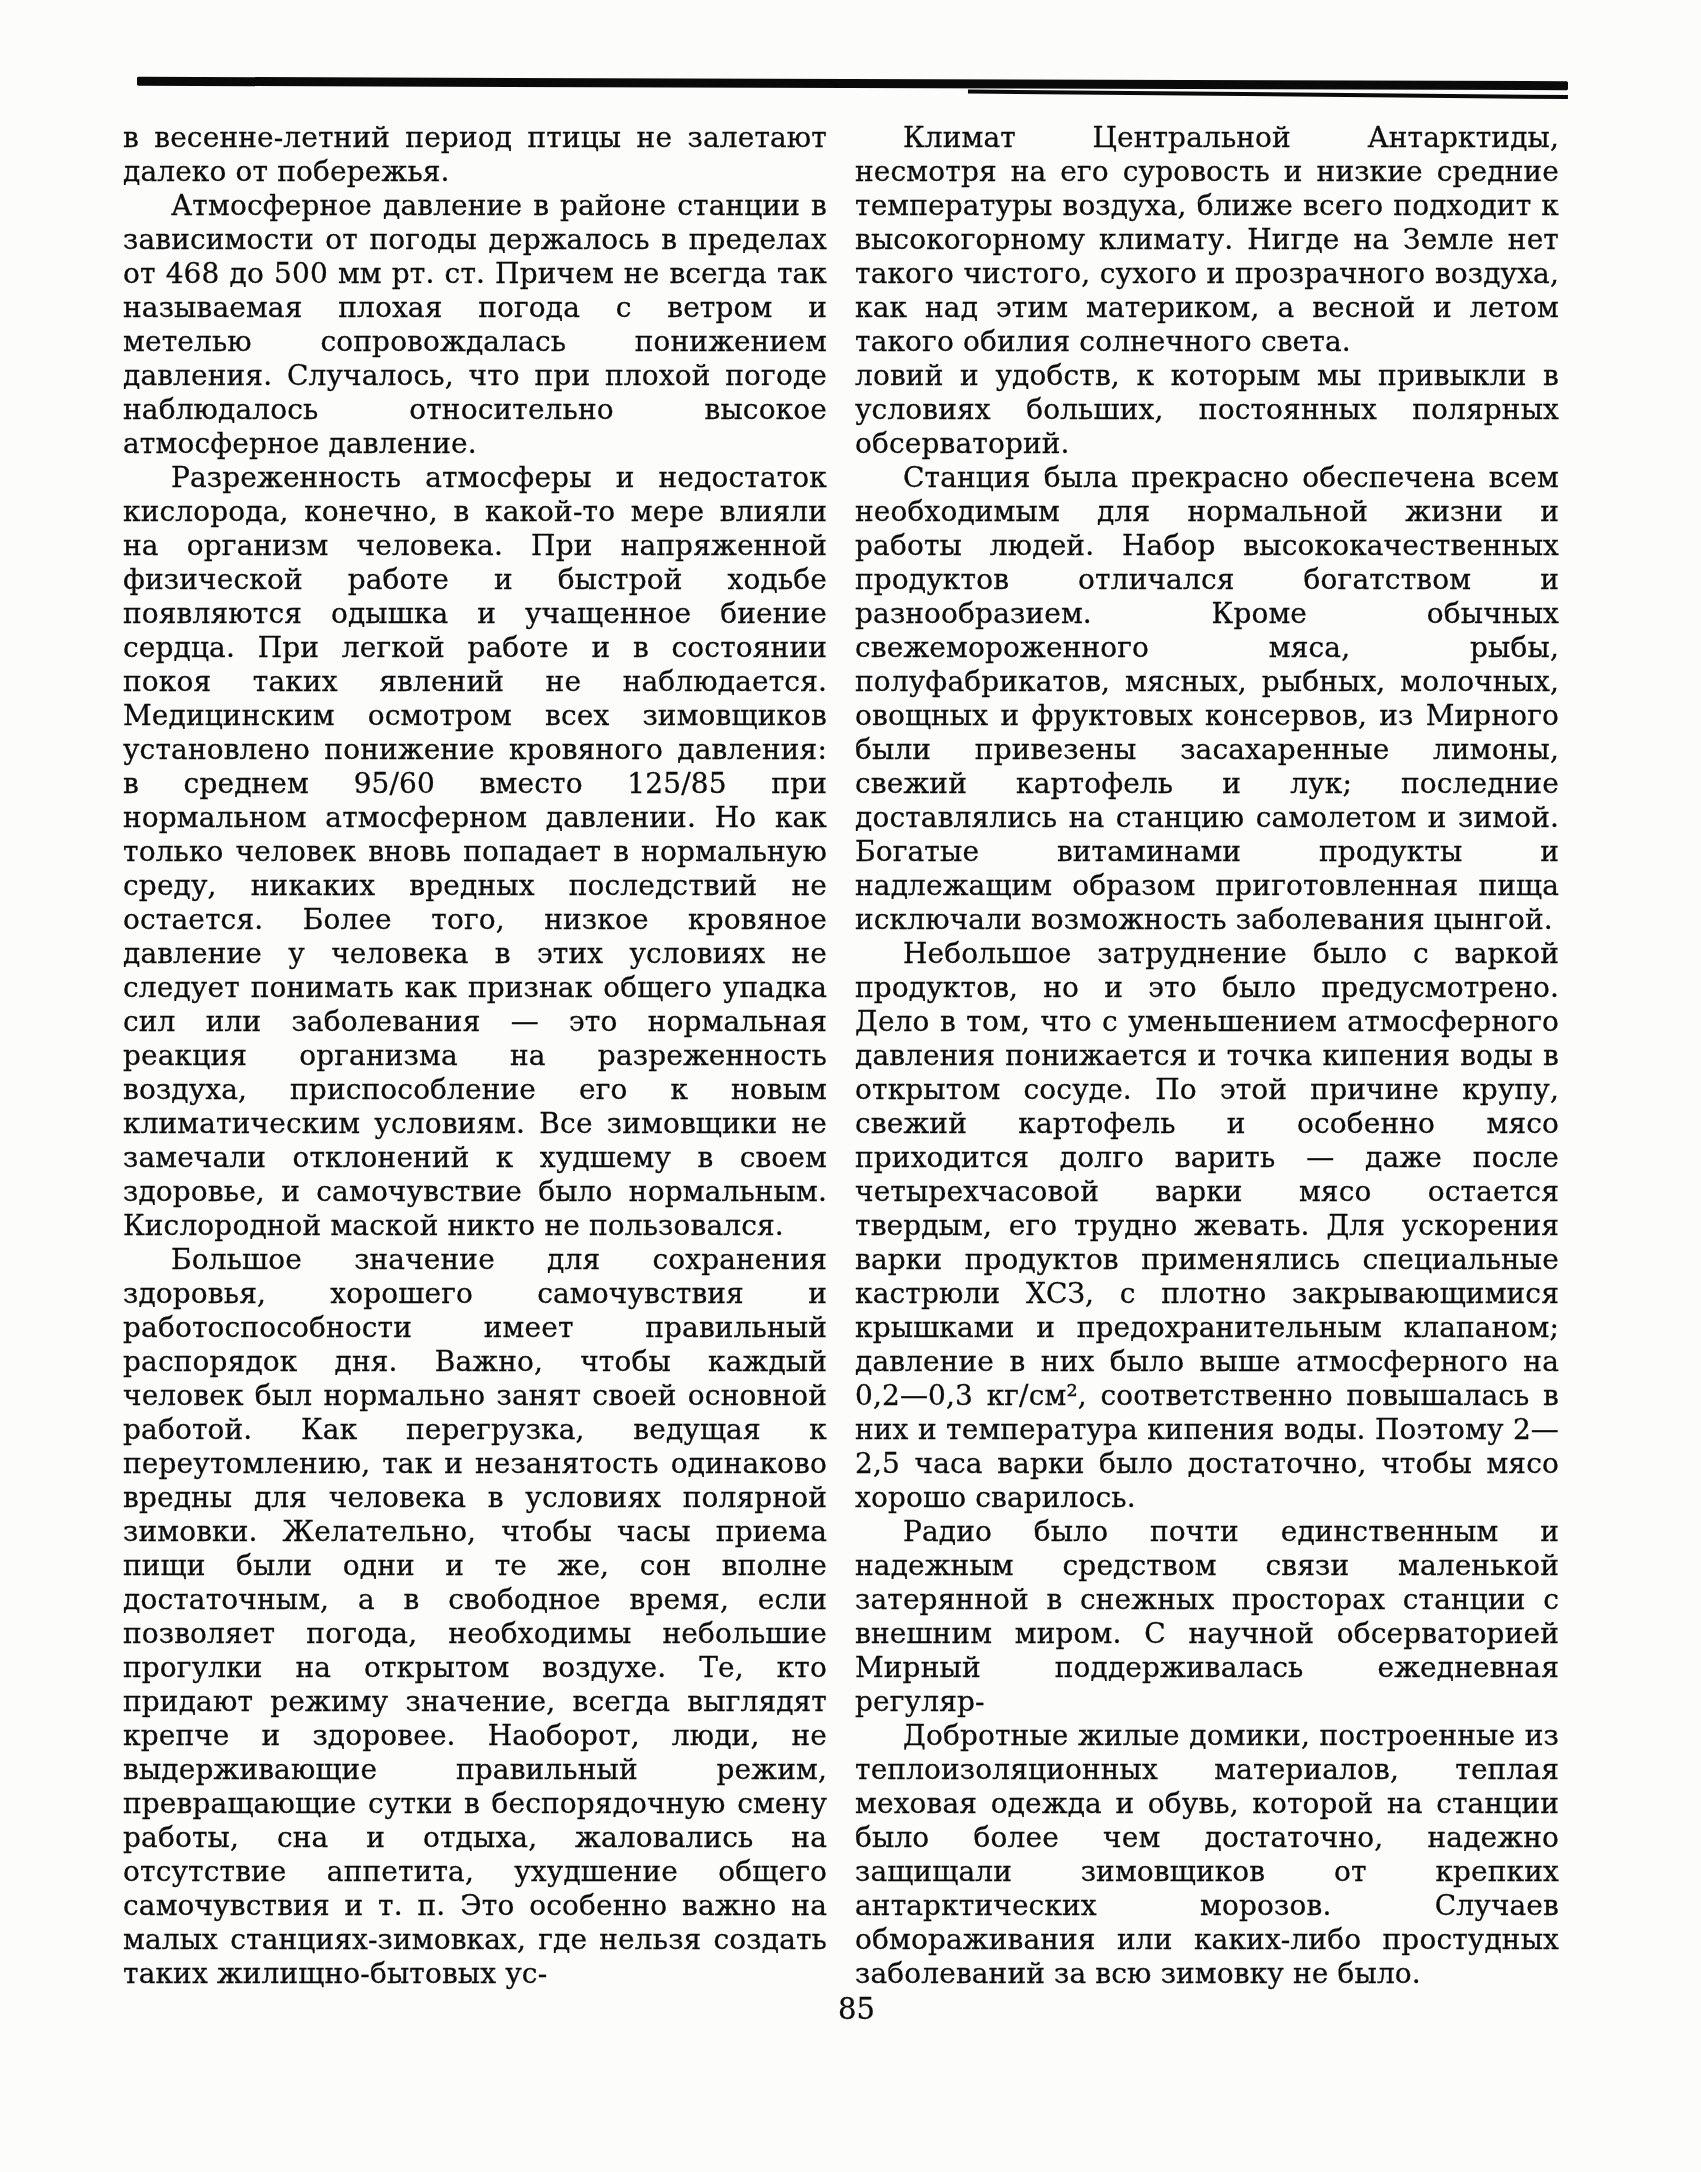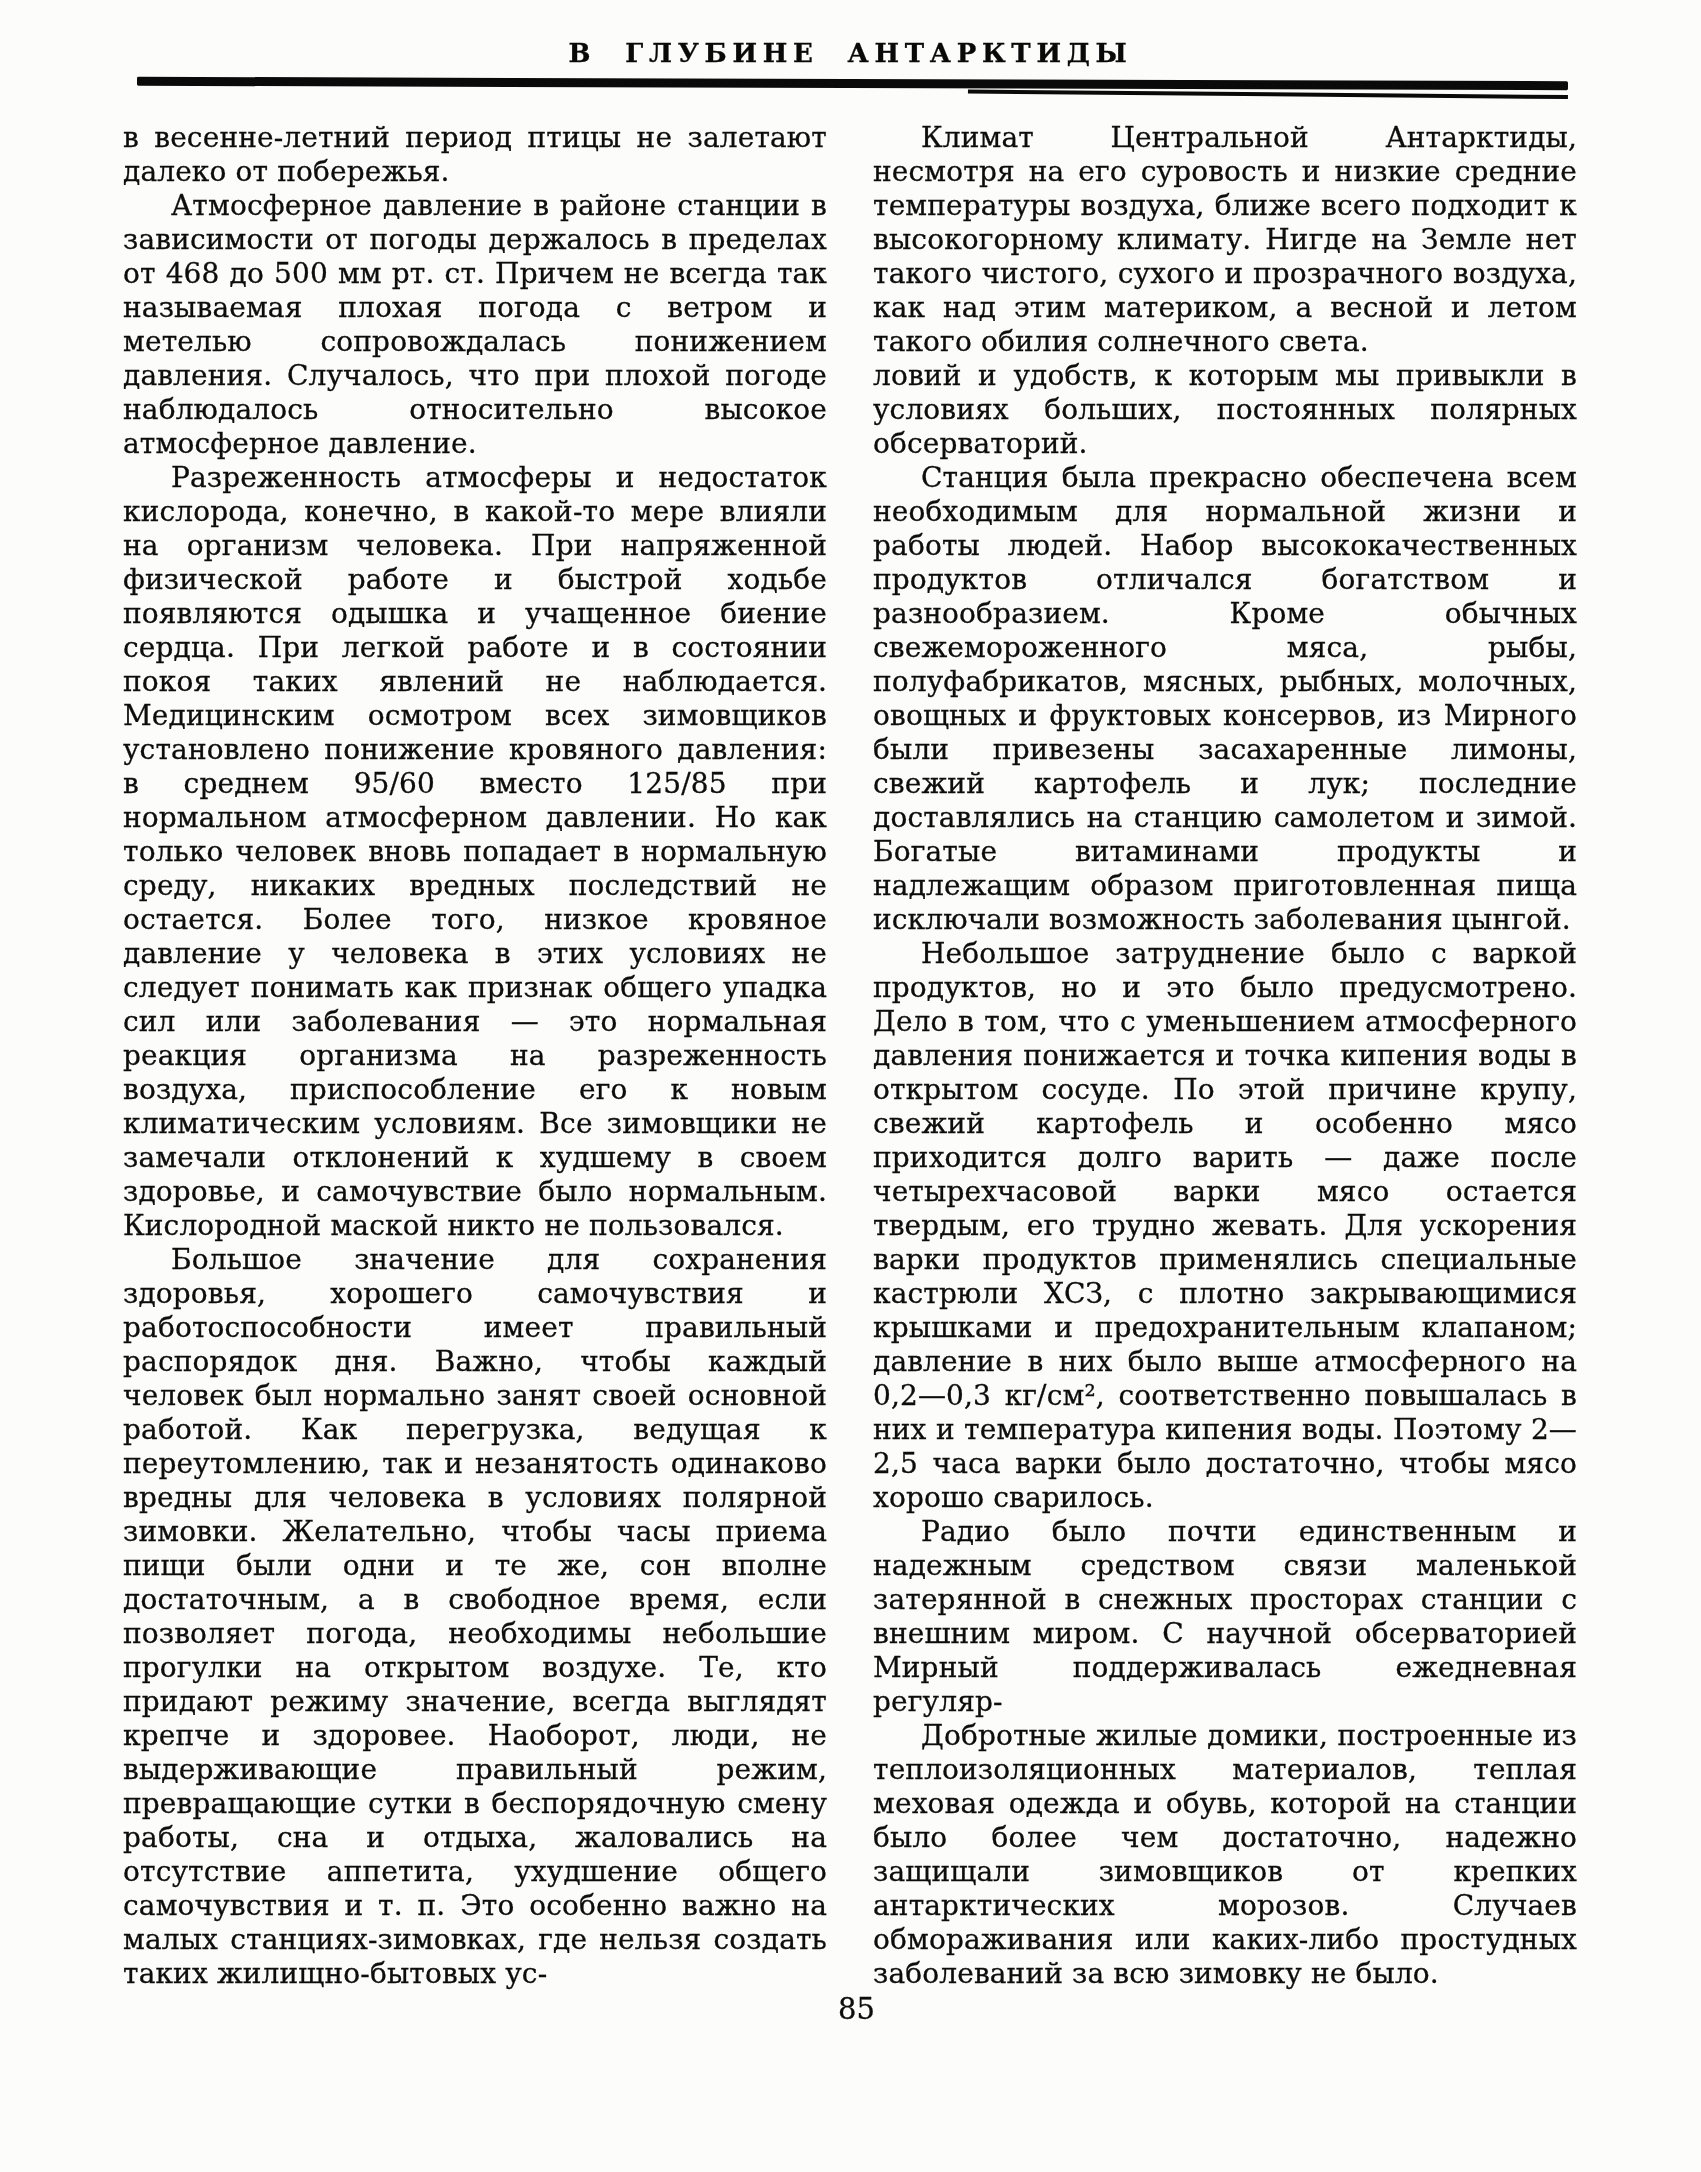--- a/index.html
+++ b/index.html
@@ -48,21 +48,21 @@
     height: 3.8px;
     background: #0a0a0a;
     transform: rotate(0.35deg);
   }
   .columns {
     position: absolute;
     top: 121px;
     left: 123px;
     width: 1454px;
     display: flex;
-    gap: 46px;
+    gap: 28px;
   }
   .col { width: 704px; }
   p.para {
     margin: 0;
     font-size: 28px;
     line-height: 34px;
     text-align: justify;
     text-align-last: left;
     letter-spacing: 0.005em;
     color: #0d0d0d;
@@ -78,21 +78,20 @@
     text-align: center;
     font-size: 29px;
     color: #0d0d0d;
     -webkit-text-stroke: 0.3px #0d0d0d;
   }
 </style>
 </head>
 <body>
 
 <div class="page">
-  <div class="running-head">В ГЛУБИНЕ АНТАРКТИДЫ</div>
 
   <div class="head-rule"></div>
 
   <div class="columns">
     <div class="col" id="col-left">
         <p class="para"><span>в весенне-летний период птицы не залетают далеко от побережья.</span></p>
         <p class="para indent"><span>Атмосферное давление в районе станции в зависимости от погоды держалось в пределах от 468 до 500 </span><span class="ital">мм</span><span> рт. ст. Причем не всегда так называемая плохая погода с ветром и метелью сопровождалась понижением давления. Случалось, что при плохой погоде наблюдалось относительно высокое атмосферное давление.</span></p>
         <p class="para indent"><span>Разреженность атмосферы и недостаток кислорода, конечно, в какой-то мере влияли на организм человека. При напряженной физической работе и быстрой ходьбе появляются одышка и учащенное биение сердца. При легкой работе и в состоянии покоя таких явлений не наблюдается. Медицинским осмотром всех зимовщиков установлено понижение кровяного давления: в среднем 95/60 вместо 125/85 при нормальном атмосферном давлении. Но как только человек вновь попадает в нормальную среду, никаких вредных последствий не остается. Более того, низкое кровяное давление у человека в этих условиях не следует понимать как признак общего упадка сил или заболевания — это нормальная реакция организма на разреженность воздуха, приспособление его к новым климатическим условиям. Все зимовщики не замечали отклонений к худшему в своем здоровье, и самочувствие было нормальным. Кислородной маской никто не пользовался.</span></p>
         <p class="para indent"><span>Большое значение для сохранения здоровья, хорошего самочувствия и работоспособности имеет правильный распорядок дня. Важно, чтобы каждый человек был нормально занят своей основной работой. Как перегрузка, ведущая к переутомлению, так и незанятость одинаково вредны для человека в условиях полярной зимовки. Желательно, чтобы часы приема пищи были одни и те же, сон вполне достаточным, а в свободное время, если позволяет погода, необходимы небольшие прогулки на открытом воздухе. Те, кто придают режиму значение, всегда выглядят крепче и здоровее. Наоборот, люди, не выдерживающие правильный режим, превращающие сутки в беспорядочную смену работы, сна и отдыха, жаловались на отсутствие аппетита, ухудшение общего самочувствия и т. п. Это особенно важно на малых станциях-зимовках, где нельзя создать таких жилищно-бытовых ус-</span></p>
       </div>

